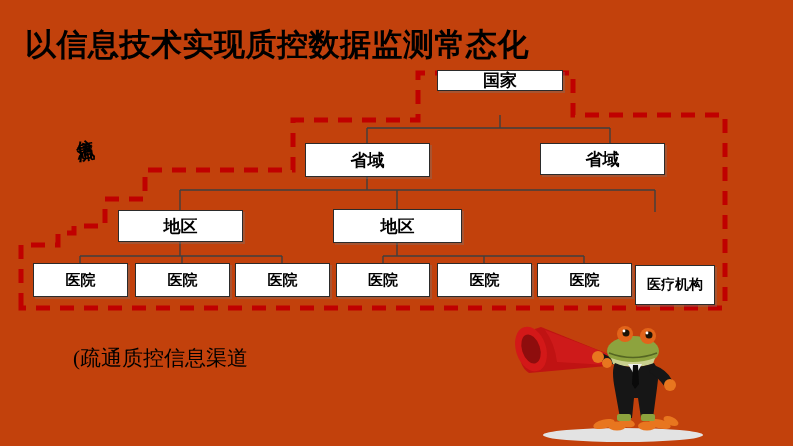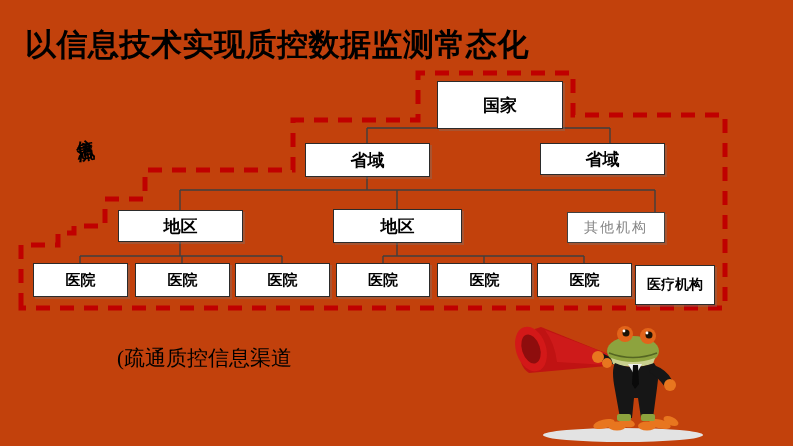--- a/index.html
+++ b/index.html
@@ -34,21 +34,21 @@
   }
   .info-flow{
     position:absolute;left:70px;top:126px;z-index:3;
     font-size:17px;font-weight:bold;color:#000;
     writing-mode:vertical-rl;text-orientation:upright;
     letter-spacing:2px;
     transform:rotate(-10deg);
   }
   .caption{
     position:absolute;left:73px;top:344px;z-index:3;
-    font-size:21px;color:#000;white-space:nowrap;margin-left:44px;
+    font-size:21px;color:#000;white-space:nowrap;
   }
   .frog{position:absolute;left:495px;top:318px;z-index:2;}
 </style>
 </head>
 <body>
 
 <div class="slide">
 
   <div class="slide-title">以信息技术实现质控数据监测常态化</div>
 
@@ -57,28 +57,27 @@
     <path d="M500 115 V128 M367 128 H610 M367 128 V143 M610 128 V143
              M367 177 V190 M180 190 H655 M180 190 V210 M397 190 V209 M655 190 V212
              M180 242 V256 M80 256 H282 M80 256 V263 M182 256 V263 M282 256 V263
              M397 243 V256 M383 256 H584 M383 256 V263 M484 256 V263 M584 256 V263" fill="none" stroke="#3f3f3f" stroke-width="1.4"></path>
 
     <path d="M21 307 V245 H58 V233 H74 V226 H105 V199 H145 V170 H293 V120 H418 V73 H573 V115 H725 V308 H21 Z" fill="none" stroke="#c00000" stroke-width="5" stroke-dasharray="14 10"></path>
   </svg>
 
   <div class="info-flow">信息流</div>
 
-  <div class="node" style="left:437px;top:81px;width:126px;height:48px">国家</div>
+  <div class="node" style="left:437px;top:70px;width:126px;height:21px">国家</div>
 
   <div class="node" style="left:305px;top:143px;width:125px;height:34px">省域</div>
   <div class="node" style="left:540px;top:143px;width:125px;height:32px">省域</div>
 
   <div class="node" style="left:118px;top:210px;width:125px;height:32px">地区</div>
   <div class="node" style="left:333px;top:209px;width:129px;height:34px">地区</div>
-  <div class="node muted" style="left:567px;top:212px;width:98px;height:31px">其他机构</div>
 
   <div class="node small" style="left:33px;top:263px;width:95px;height:34px">医院</div>
   <div class="node small" style="left:135px;top:263px;width:95px;height:34px">医院</div>
   <div class="node small" style="left:235px;top:263px;width:95px;height:34px">医院</div>
   <div class="node small" style="left:336px;top:263px;width:94px;height:34px">医院</div>
   <div class="node small" style="left:437px;top:263px;width:95px;height:34px">医院</div>
   <div class="node small" style="left:537px;top:263px;width:95px;height:34px">医院</div>
   <div class="node tiny" style="left:635px;top:265px;width:80px;height:40px">医疗机构</div>
 
   <div class="caption">(疏通质控信息渠道</div>

